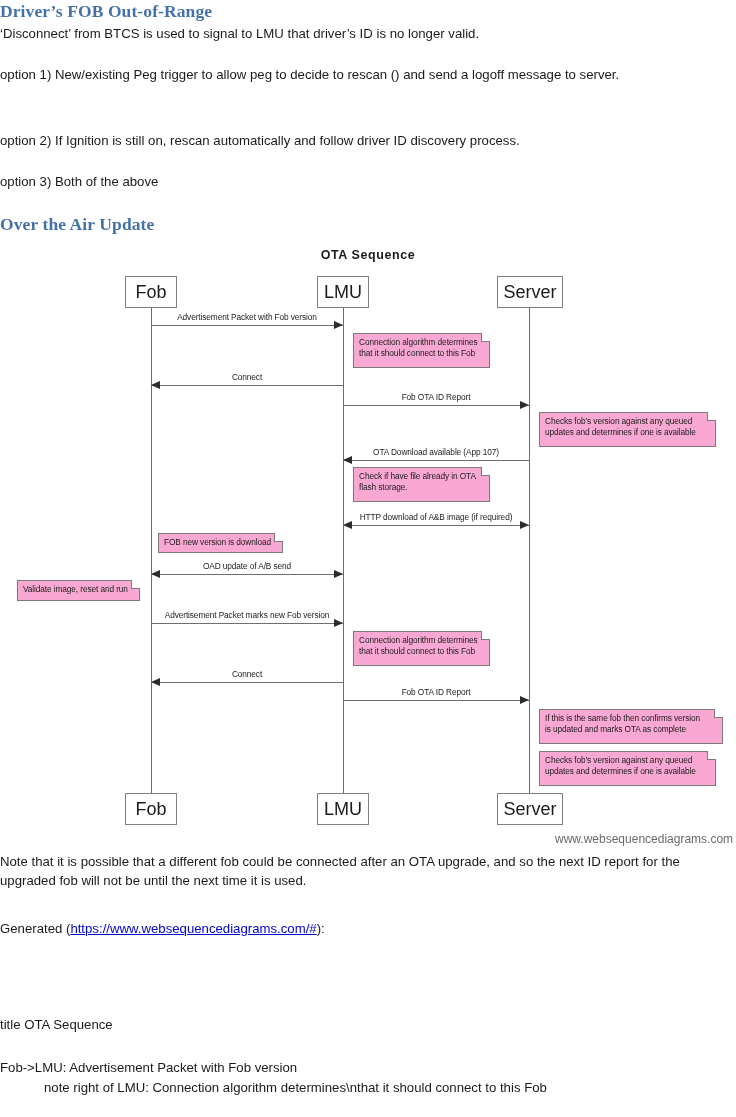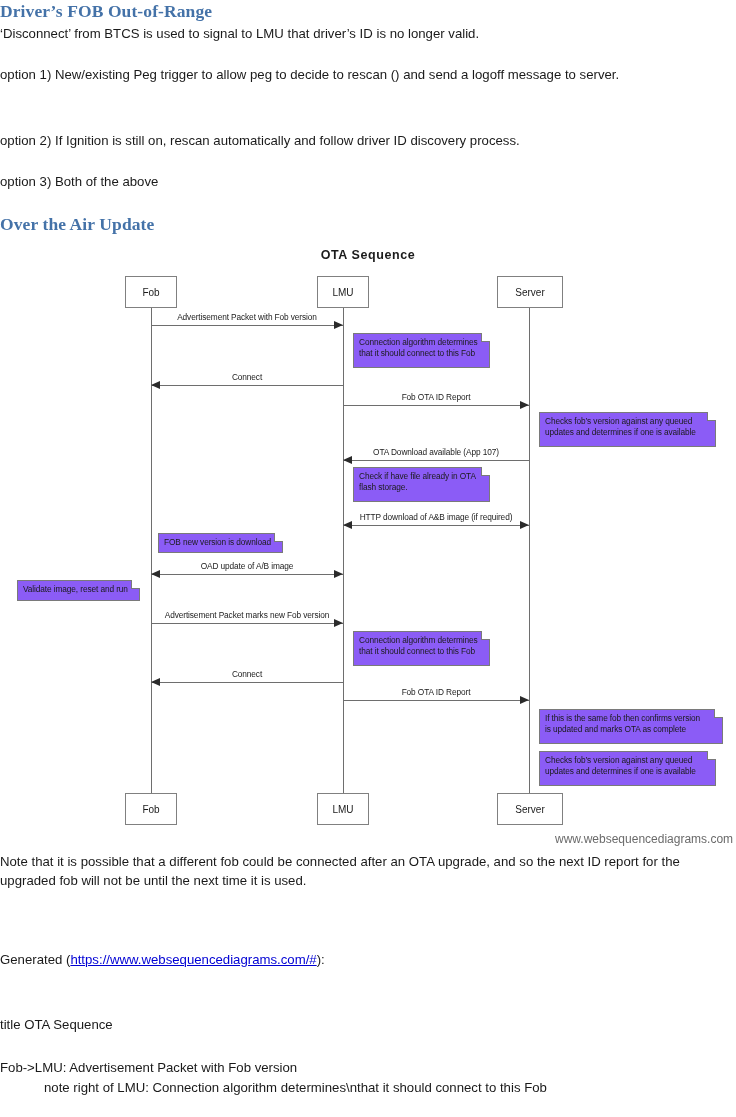--- a/index.html
+++ b/index.html
@@ -53,21 +53,21 @@
     letter-spacing: 0.6px;
     color: #1b1b1b;
   }
   .actor-box {
     position: absolute;
     border: 1px solid #808080;
     background: #ffffff;
     display: flex;
     align-items: center;
     justify-content: center;
-    font-size: 10px;
+    font-size: 18px;
     color: #1b1b1b;
     box-sizing: border-box;
   }
   .lifeline {
     position: absolute;
     width: 1px;
     background: #6e6e6e;
   }
   .msg {
     position: absolute;
@@ -86,21 +86,21 @@
     position: absolute;
     font-size: 8.3px;
     color: #1b1b1b;
     white-space: nowrap;
     text-align: center;
     letter-spacing: -0.1px;
   }
   .note {
     position: absolute;
     border: 1px solid #7a7a7a;
-    background: #8b5cf6;
+    background: #f9a8d4;
     box-sizing: border-box;
     padding: 3px 5px 3px 5px;
     font-size: 8.3px;
     line-height: 1.38;
     color: #1b1b1b;
     letter-spacing: -0.1px;
   }
   .note .dogear {
     position: absolute;
     right: -1px; top: -1px;
@@ -208,21 +208,21 @@
     <div class="msg-label" style="left:343px; top:264px; width:186px;">HTTP download of A&amp;B image (if required)</div>
 
     <div class="note" style="left:158px; top:285px; width:125px; height:20px;">
       <div class="dogear"></div>
       <span class="note-line">FOB new version is download</span>
     </div>
 
     <div class="msg" style="left:151px; top:326px; width:192px;"></div>
     <div class="arrowhead left" style="left:151px; top:321.5px;"></div>
     <div class="arrowhead right" style="left:334px; top:321.5px;"></div>
-    <div class="msg-label" style="left:151px; top:313px; width:192px;">OAD update of A/B image</div>
+    <div class="msg-label" style="left:151px; top:313px; width:192px;">OAD update of A/B send</div>
 
     <div class="note" style="left:17px; top:332px; width:123px; height:21px;">
       <div class="dogear"></div>
       <span class="note-line">Validate image, reset and run</span>
     </div>
 
     <div class="msg" style="left:151px; top:375px; width:192px;"></div>
     <div class="arrowhead right" style="left:334px; top:370.5px;"></div>
     <div class="msg-label" style="left:151px; top:362px; width:192px;">Advertisement Packet marks new Fob version</div>
 
@@ -250,21 +250,21 @@
       <div class="dogear"></div>
       <span class="note-line">Checks fob’s version against any  queued</span>
       <span class="note-line">updates and determines if one is available</span>
     </div>
 
     <div class="watermark" style="left:555px; top:584px;">www.websequencediagrams.com</div>
   </div>
 
   <p class="body-text abs" style="left:0; top:853px; width:736px;">Note that it is possible that a different fob could be connected after an OTA upgrade, and so the next ID report for the upgraded fob will not be until the next time it is used.</p>
 
-  <p class="body-text abs" style="left:0; top:920px; width:736px;margin-top:31px;"><span>Generated (</span><a class="link" href="#">https://www.websequencediagrams.com/#</a><span>):</span></p>
+  <p class="body-text abs" style="left:0; top:920px; width:736px;"><span>Generated (</span><a class="link" href="#">https://www.websequencediagrams.com/#</a><span>):</span></p>
 
 
   <p class="body-text abs" style="left:0; top:1016px; width:602px;">title OTA Sequence</p>
 
   <p class="body-text abs" style="left:0; top:1059px; width:736px;">Fob-&gt;LMU: Advertisement Packet with Fob version</p>
 
   <p class="body-text abs" style="left:0; top:1079px; width:736px;padding-left:44px;">note right of LMU: Connection algorithm determines\nthat it should connect to this Fob</p>
 
   <p class="body-text abs" style="left:0; top:1113px; width:736px;">LMU-&gt;Fob: Connect</p>
 

